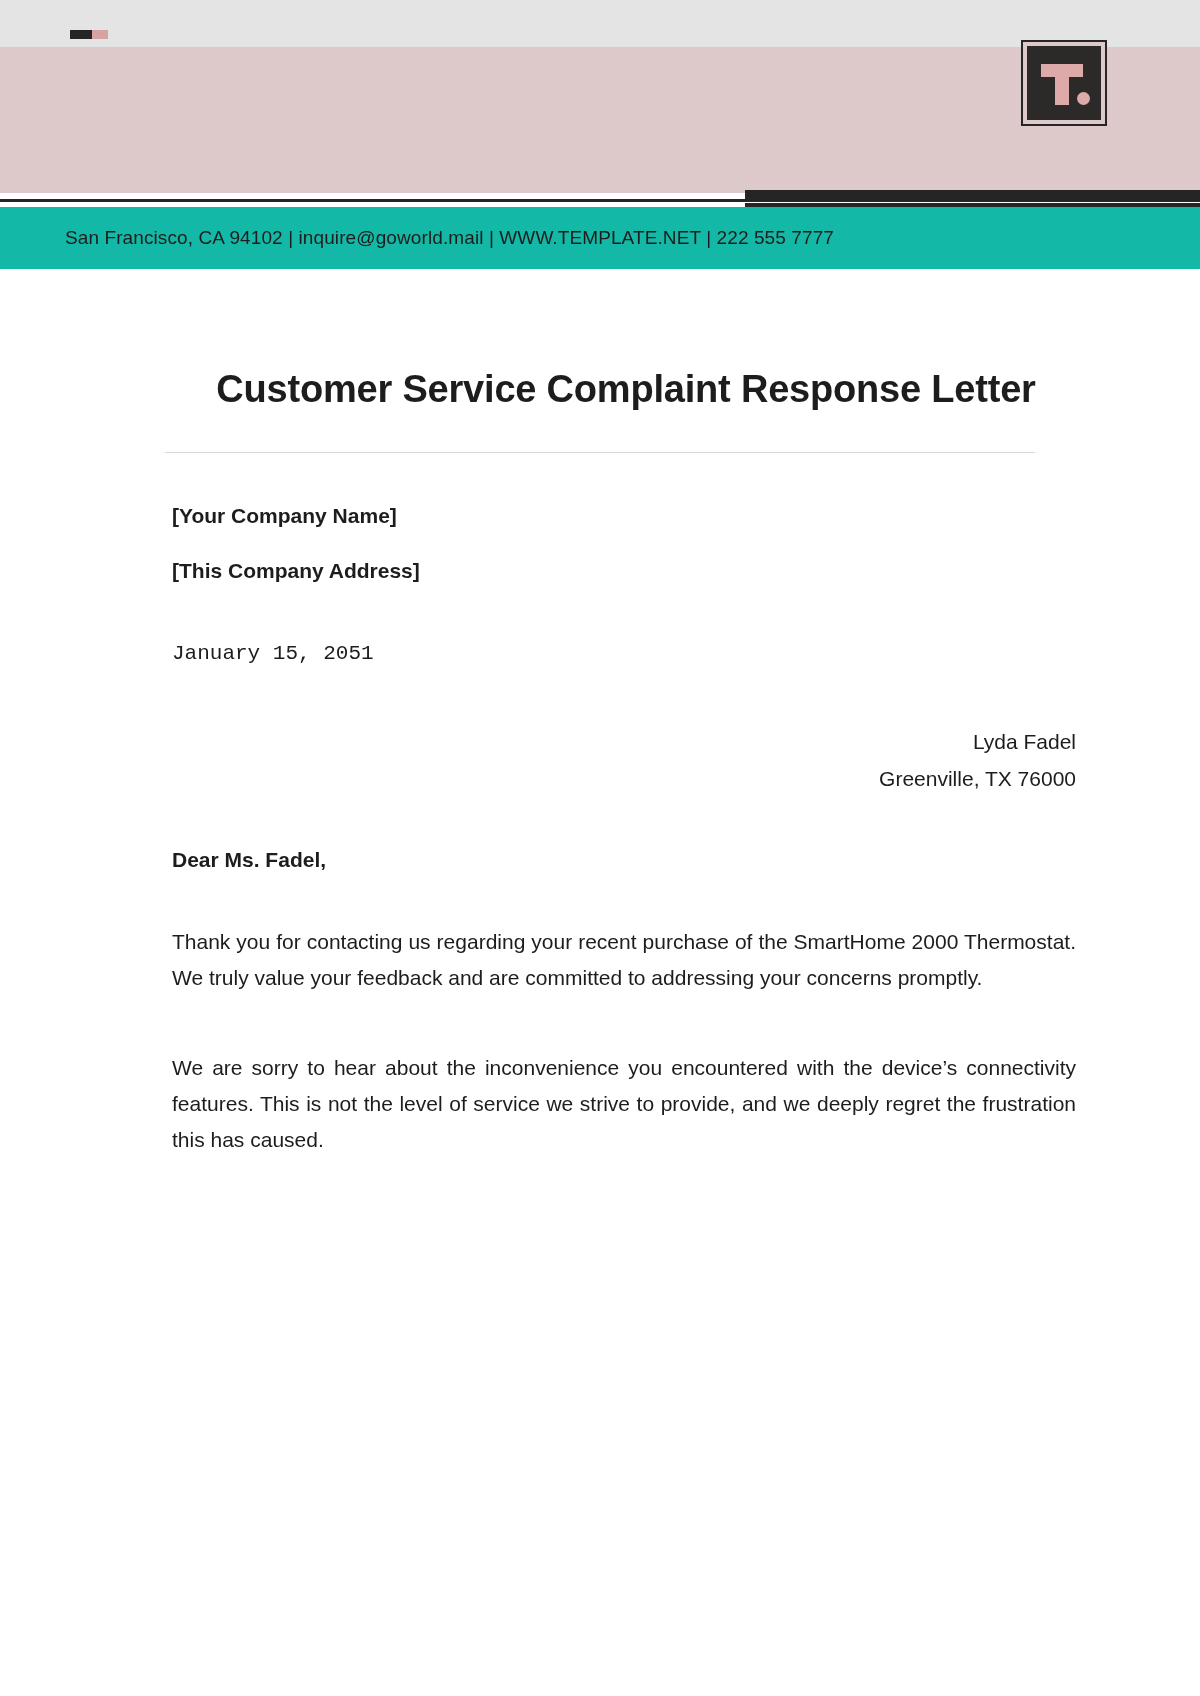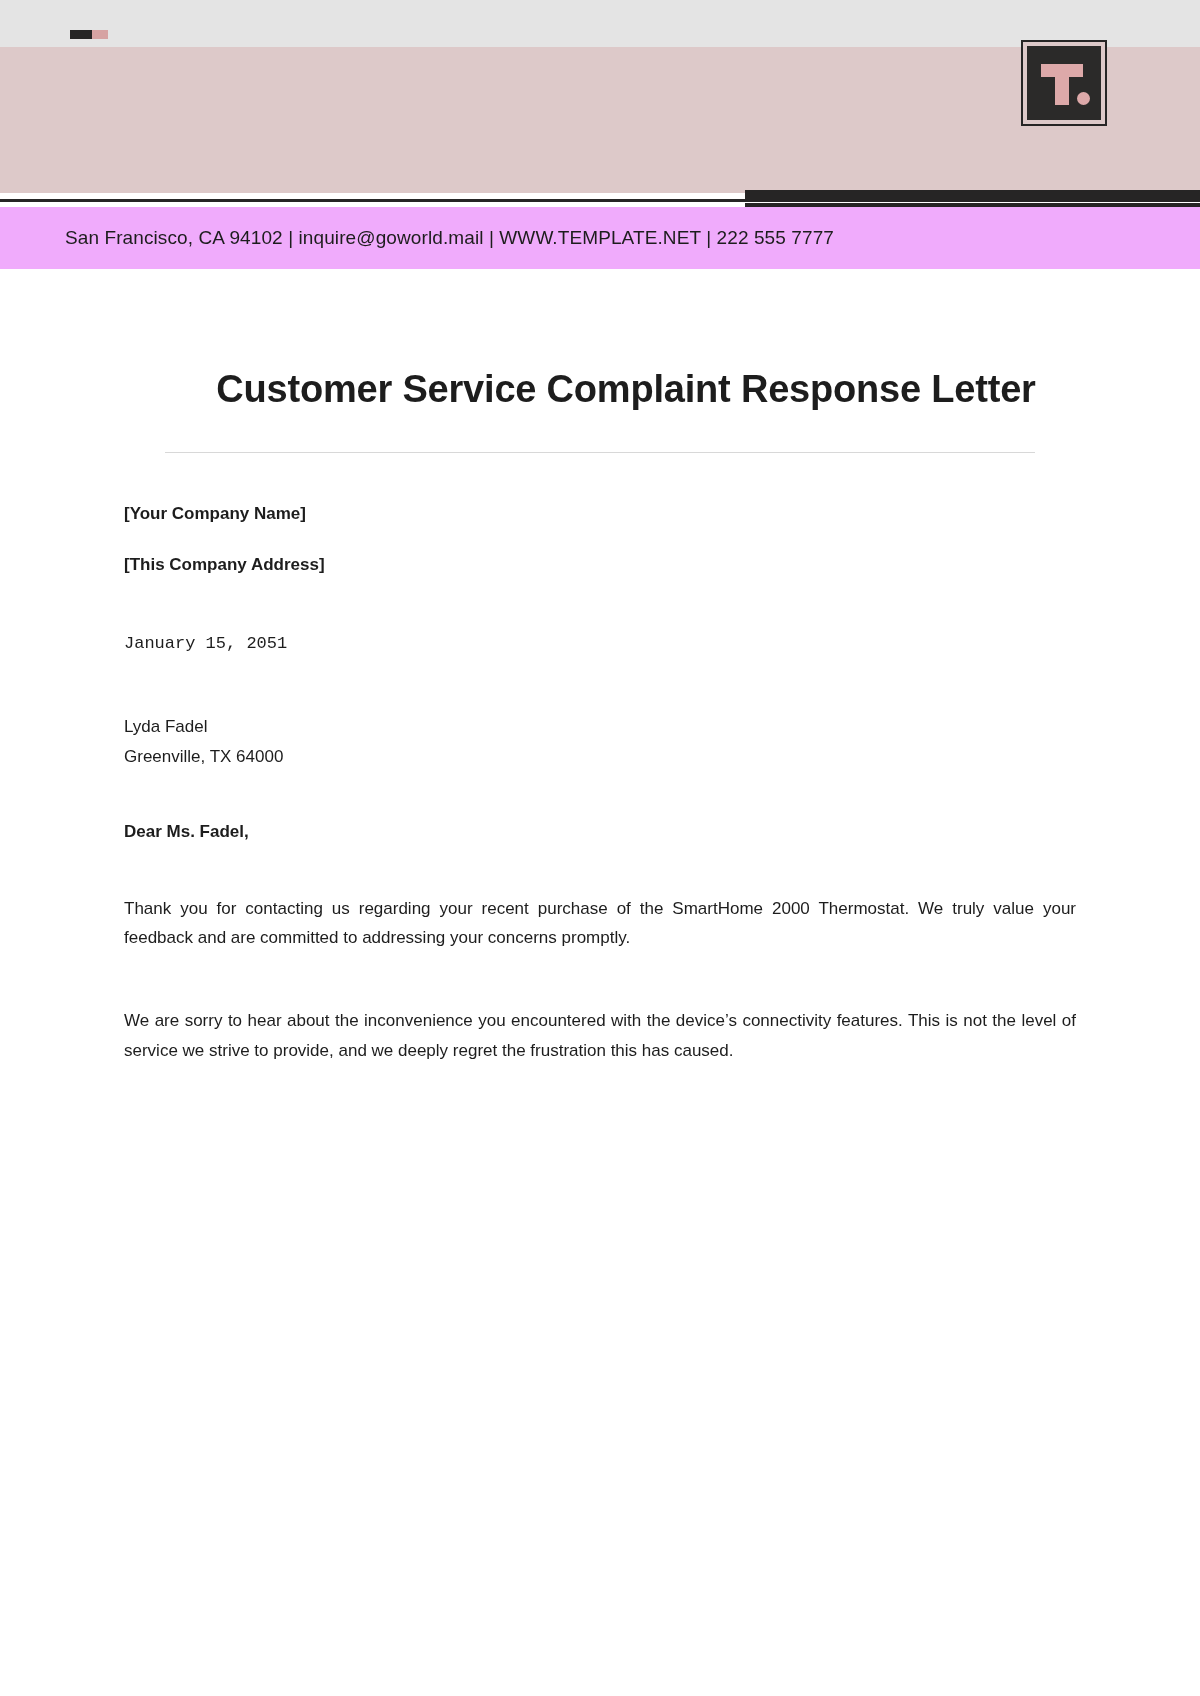--- a/index.html
+++ b/index.html
@@ -119,21 +119,21 @@
     height: 4px;
     background: #262525;
   }
 
   
   .contact-bar {
     position: absolute;
     left: 0; top: 207px;
     width: 1200px;
     height: 62px;
-    background: #f0abfc;
+    background: #14b8a6;
   }
   .contact-text {
     position: absolute;
     left: 65px;
     top: 20px;
     font-size: 19px;
     letter-spacing: 0.1px;
     color: #1d1d1d;
     white-space: nowrap;
   }
@@ -157,43 +157,44 @@
   }
   .title-rule {
     margin: 38px auto 0 auto;
     width: 870px;
     height: 1px;
     background: #d8d8d8;
   }
 
   .letter-content {
     padding: 0 124px 0 124px;
-    font-size: 17px;
+    font-size: 21px;
     color: #1d1d1d;
+    margin-left: 48px;
   }
   .company-line {
     font-weight: bold;
     line-height: 1.0;
     margin: 0;
   }
   .company-line.first { padding-top: 52px; }
   .company-line.second { padding-top: 34px; }
 
   .date-line {
     margin: 0;
     padding-top: 62px;
     line-height: 1.0;
     font-family: Liberation Mono, monospace;
   }
 
   .recipient-block {
     padding-top: 60px;
     line-height: 1.72;
   }
-  .recipient-block div { margin: 0; }
+  .recipient-block div { margin: 0; text-align: right; }
 
   .salutation {
     margin: 0;
     padding-top: 52px;
     line-height: 1.0;
     font-weight: bold;
   }
 
   .body-para {
     margin: 0;
@@ -239,21 +240,21 @@
   <div class="letter-content">
 
     <p class="company-line first">[Your Company Name]</p>
 
     <p class="company-line second">[This Company Address]</p>
 
     <p class="date-line">January 15, 2051</p>
 
     <div class="recipient-block">
       <div>Lyda Fadel</div>
-      <div>Greenville, TX 64000</div>
+      <div>Greenville, TX 76000</div>
     </div>
 
     <p class="salutation">Dear Ms. Fadel,</p>
 
     <p class="body-para">Thank you for contacting us regarding your recent purchase of the SmartHome 2000 Thermostat. We truly value your feedback and are committed to addressing your concerns promptly.</p>
 
     <p class="body-para">We are sorry to hear about the inconvenience you encountered with the device’s connectivity features. This is not the level of service we strive to provide, and we deeply regret the frustration this has caused.</p>
 
   </div>
 </div>

